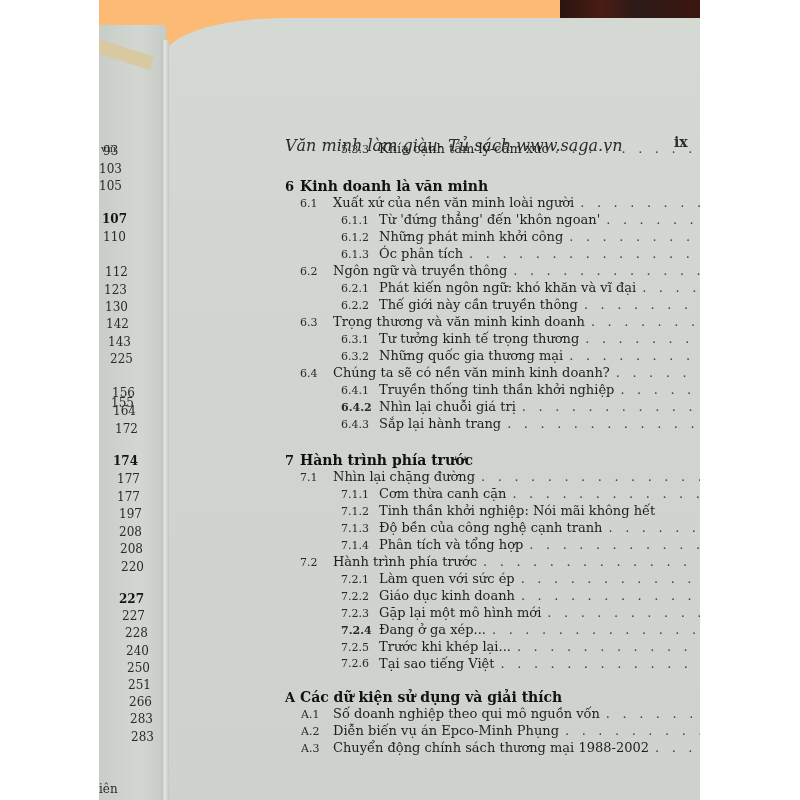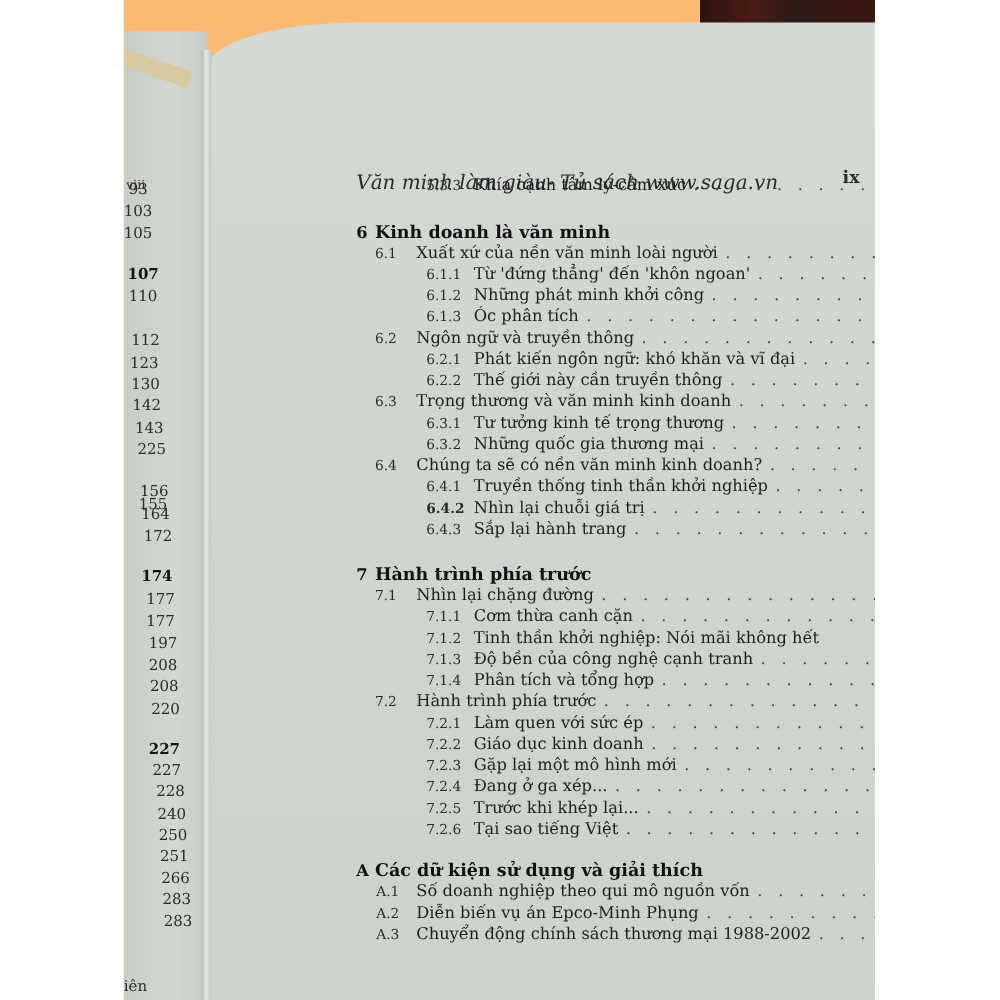--- a/index.html
+++ b/index.html
@@ -221,21 +221,21 @@
         <span class="num" style="width: 38px; display: inline-block;">7.2.2</span>
         <span class="title">Giáo dục kinh doanh</span>
         <span class="dots">. . . . . . . . . . . . . . . . . . . . . . . . . . . . . . .</span>
       </div>
       <div class="toc-row" style="left: 176px; width: 399px; top: 587px;">
         <span class="num" style="width: 38px; display: inline-block;">7.2.3</span>
         <span class="title">Gặp lại một mô hình mới</span>
         <span class="dots">. . . . . . . . . . . . . . . . . . . . . . . . . . . . . . .</span>
       </div>
       <div class="toc-row" style="left: 176px; width: 399px; top: 604px;">
-        <span class="num" style="width: 38px; display: inline-block;">7.2.4</span>
+        <span class="num" style="width: 38px; display: inline-block; font-weight: bold;">7.2.4</span>
         <span class="title">Đang ở ga xép...</span>
         <span class="dots">. . . . . . . . . . . . . . . . . . . . . . . . . . . . . . .</span>
       </div>
       <div class="toc-row" style="left: 176px; width: 399px; top: 621px;">
         <span class="num" style="width: 38px; display: inline-block;">7.2.5</span>
         <span class="title">Trước khi khép lại...</span>
         <span class="dots">. . . . . . . . . . . . . . . . . . . . . . . . . . . . . . .</span>
       </div>
       <div class="toc-row" style="left: 176px; width: 399px; top: 638px; align-items: center;">
         <span class="num" style="width: 38px; display: inline-block;">7.2.6</span>

